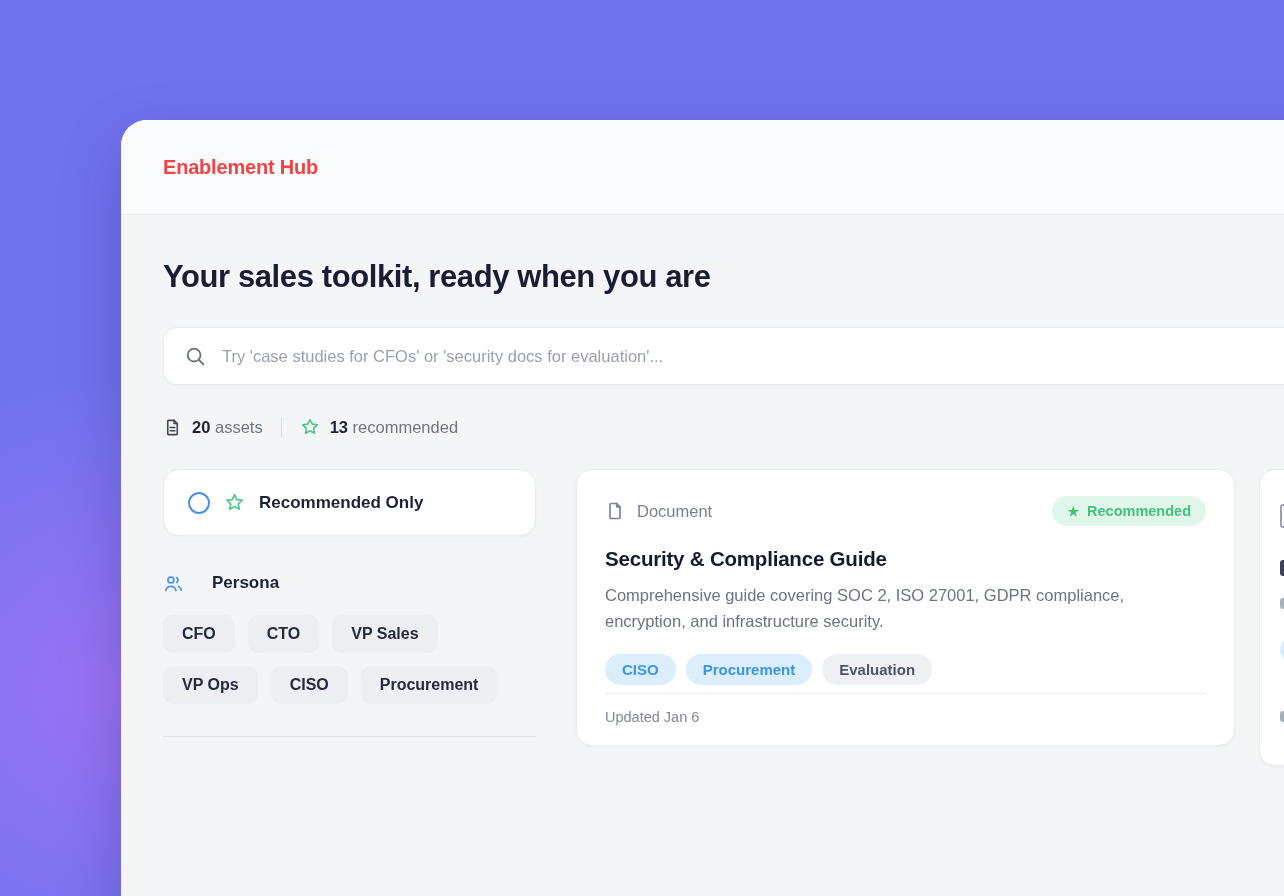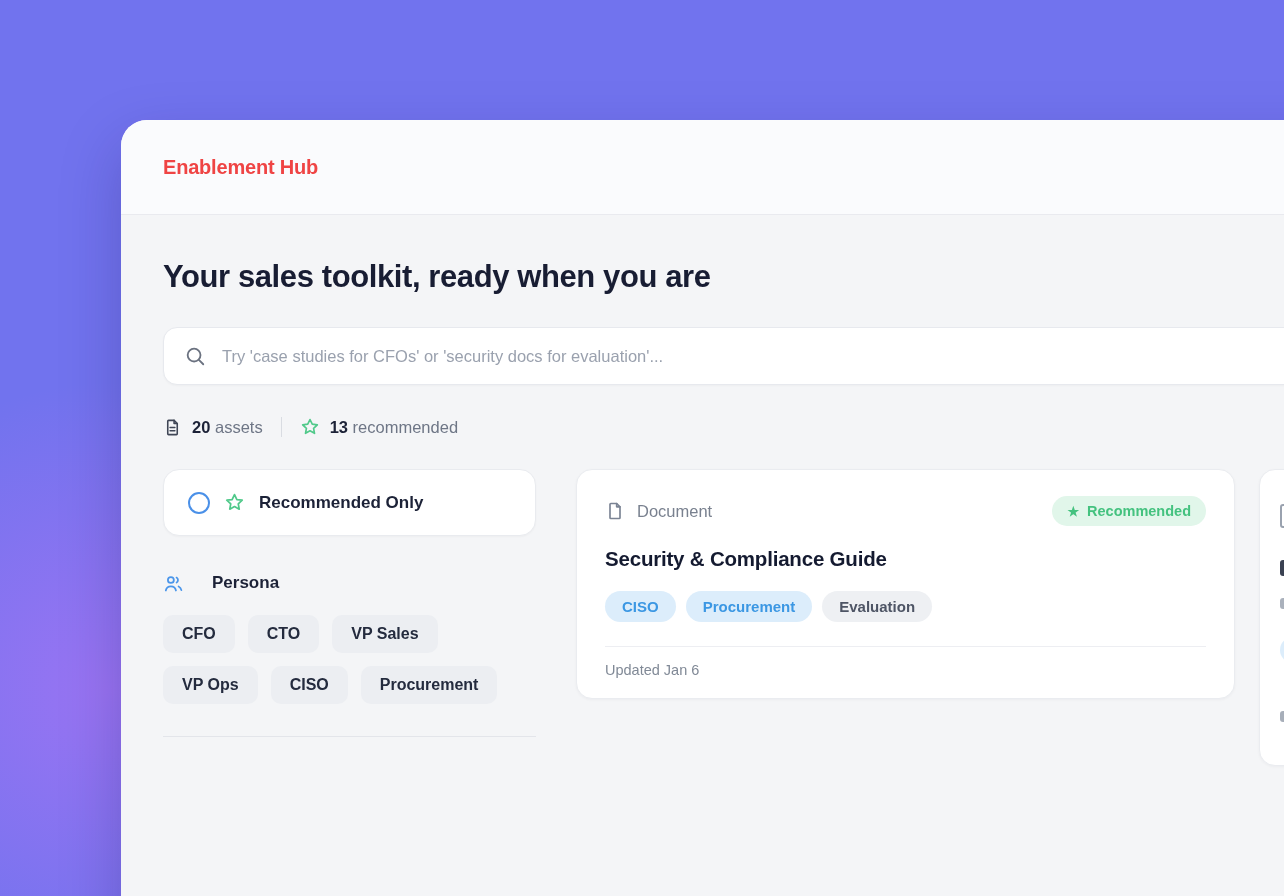--- a/index.html
+++ b/index.html
@@ -66,21 +66,21 @@
     display:flex;align-items:center;gap:8px;background:#e1f6ea;color:#44c27f;
     border-radius:999px;padding:7px 15px;font-size:14.5px;font-weight:600;
   }
   .badge .bstar{font-size:13px;line-height:1;}
   .ctitle{margin-top:21px;font-size:20.5px;font-weight:700;color:#141a30;letter-spacing:-.2px;}
   .cdesc{margin-top:12px;font-size:16.5px;color:#6c7480;line-height:1.55;max-width:572px;}
   .tags{display:flex;gap:10px;margin-top:20px;}
   .tag{border-radius:999px;padding:7px 17px;font-size:15px;font-weight:600;}
   .tag.blue{background:#dcedfb;color:#3b97e3;}
   .tag.gray{background:#eef0f3;color:#4e5565;}
-  .cfoot{margin-top:24px;border-top:1px solid #edeef2;padding:15px 0 20px;font-size:14.5px;color:#808996;}
+  .cfoot{margin-top:8px;border-top:1px solid #edeef2;padding:15px 0 20px;font-size:14.5px;color:#808996;}
   
   .card.partial{height:297px;padding:26px 0 0 20px;position:relative;}
   .frag{border-radius:3px;}
   .frag-icon{width:16px;height:20px;border:2px solid #9aa2af;border-radius:3px;margin-top:8px;}
   .frag-title{width:30px;height:16px;background:#3a4152;margin-top:32px;}
   .frag-desc{width:30px;height:11px;background:#aab1bc;margin-top:22px;}
   .frag-tag{width:30px;height:26px;background:#dcedfb;border-radius:999px;margin-top:28px;}
   .frag-updated{width:30px;height:11px;background:#a7aeb9;margin-top:48px;}
   svg{display:block;}
 </style>
@@ -182,20 +182,21 @@
                 </svg>
               </span>
               <span>Document</span>
             </div>
             <div class="badge">
               <span class="bstar">★</span>
               <span>Recommended</span>
             </div>
           </div>
           <div class="ctitle">Security &amp; Compliance Guide</div>
+          <div class="cdesc">Comprehensive guide covering SOC 2, ISO 27001, GDPR compliance, encryption, and infrastructure security.</div>
           <div class="tags">
               <span class="tag blue">CISO</span>
               <span class="tag blue">Procurement</span>
               <span class="tag gray">Evaluation</span>
             </div>
           <div class="cfoot">Updated Jan 6</div>
         </div>
 
         <div class="card partial">
           <div class="frag frag-icon"></div>

